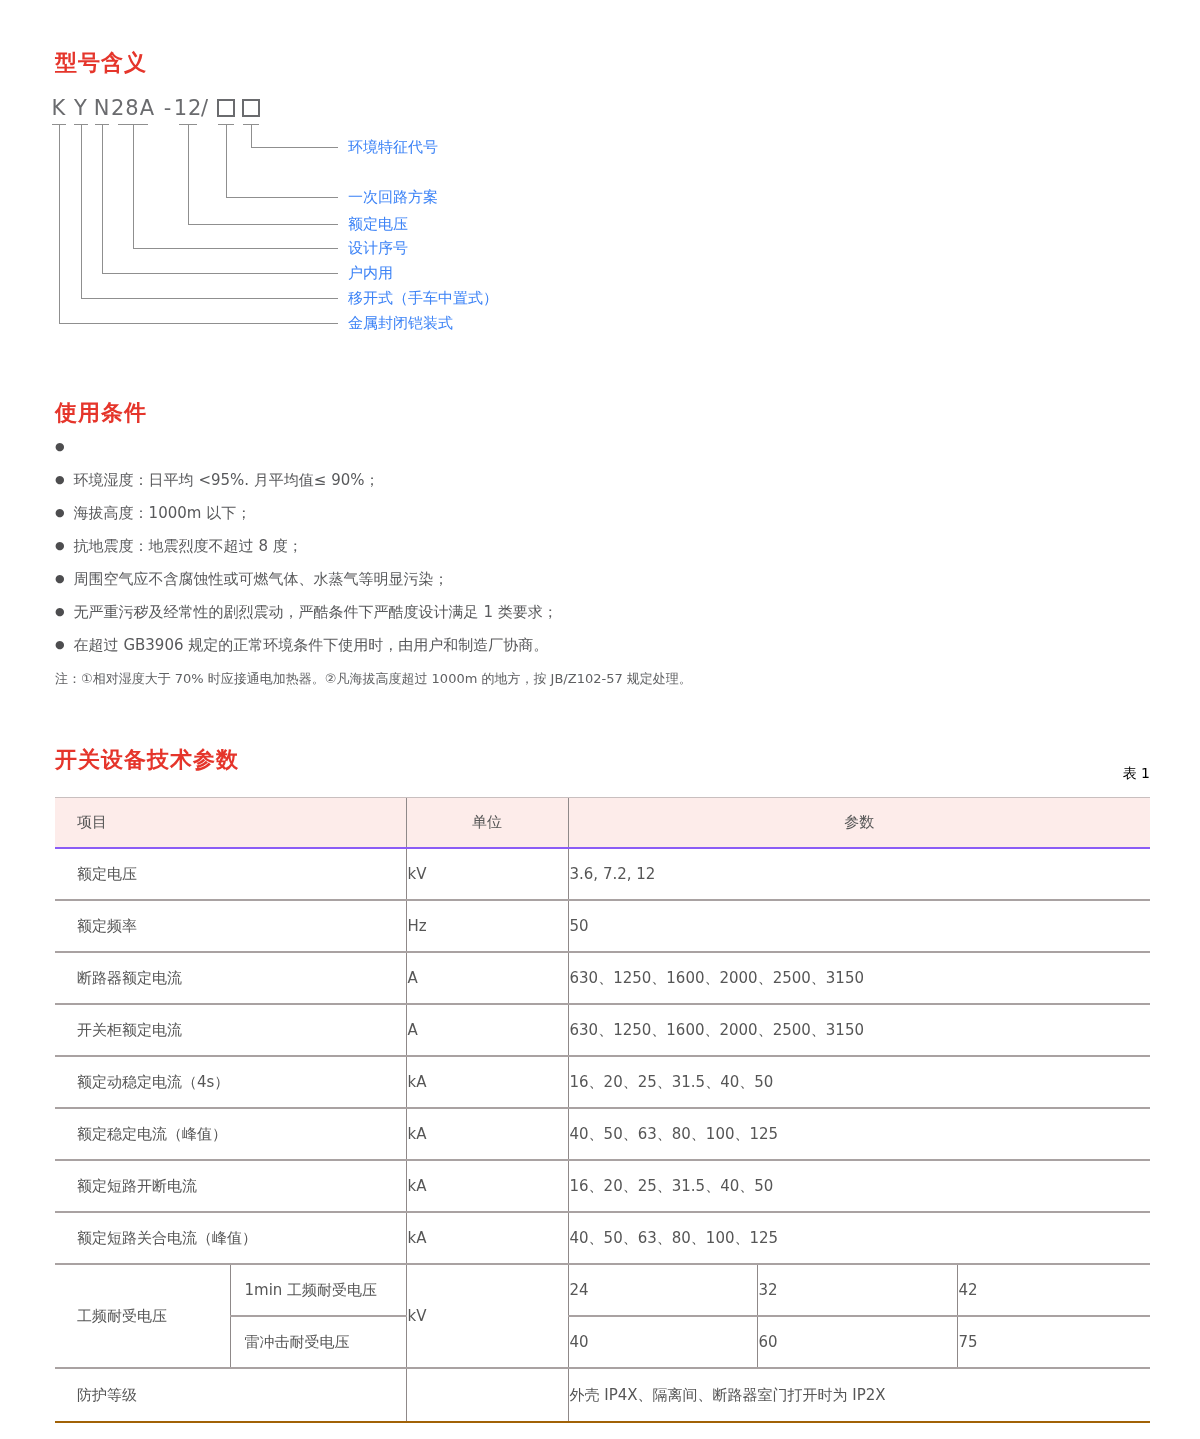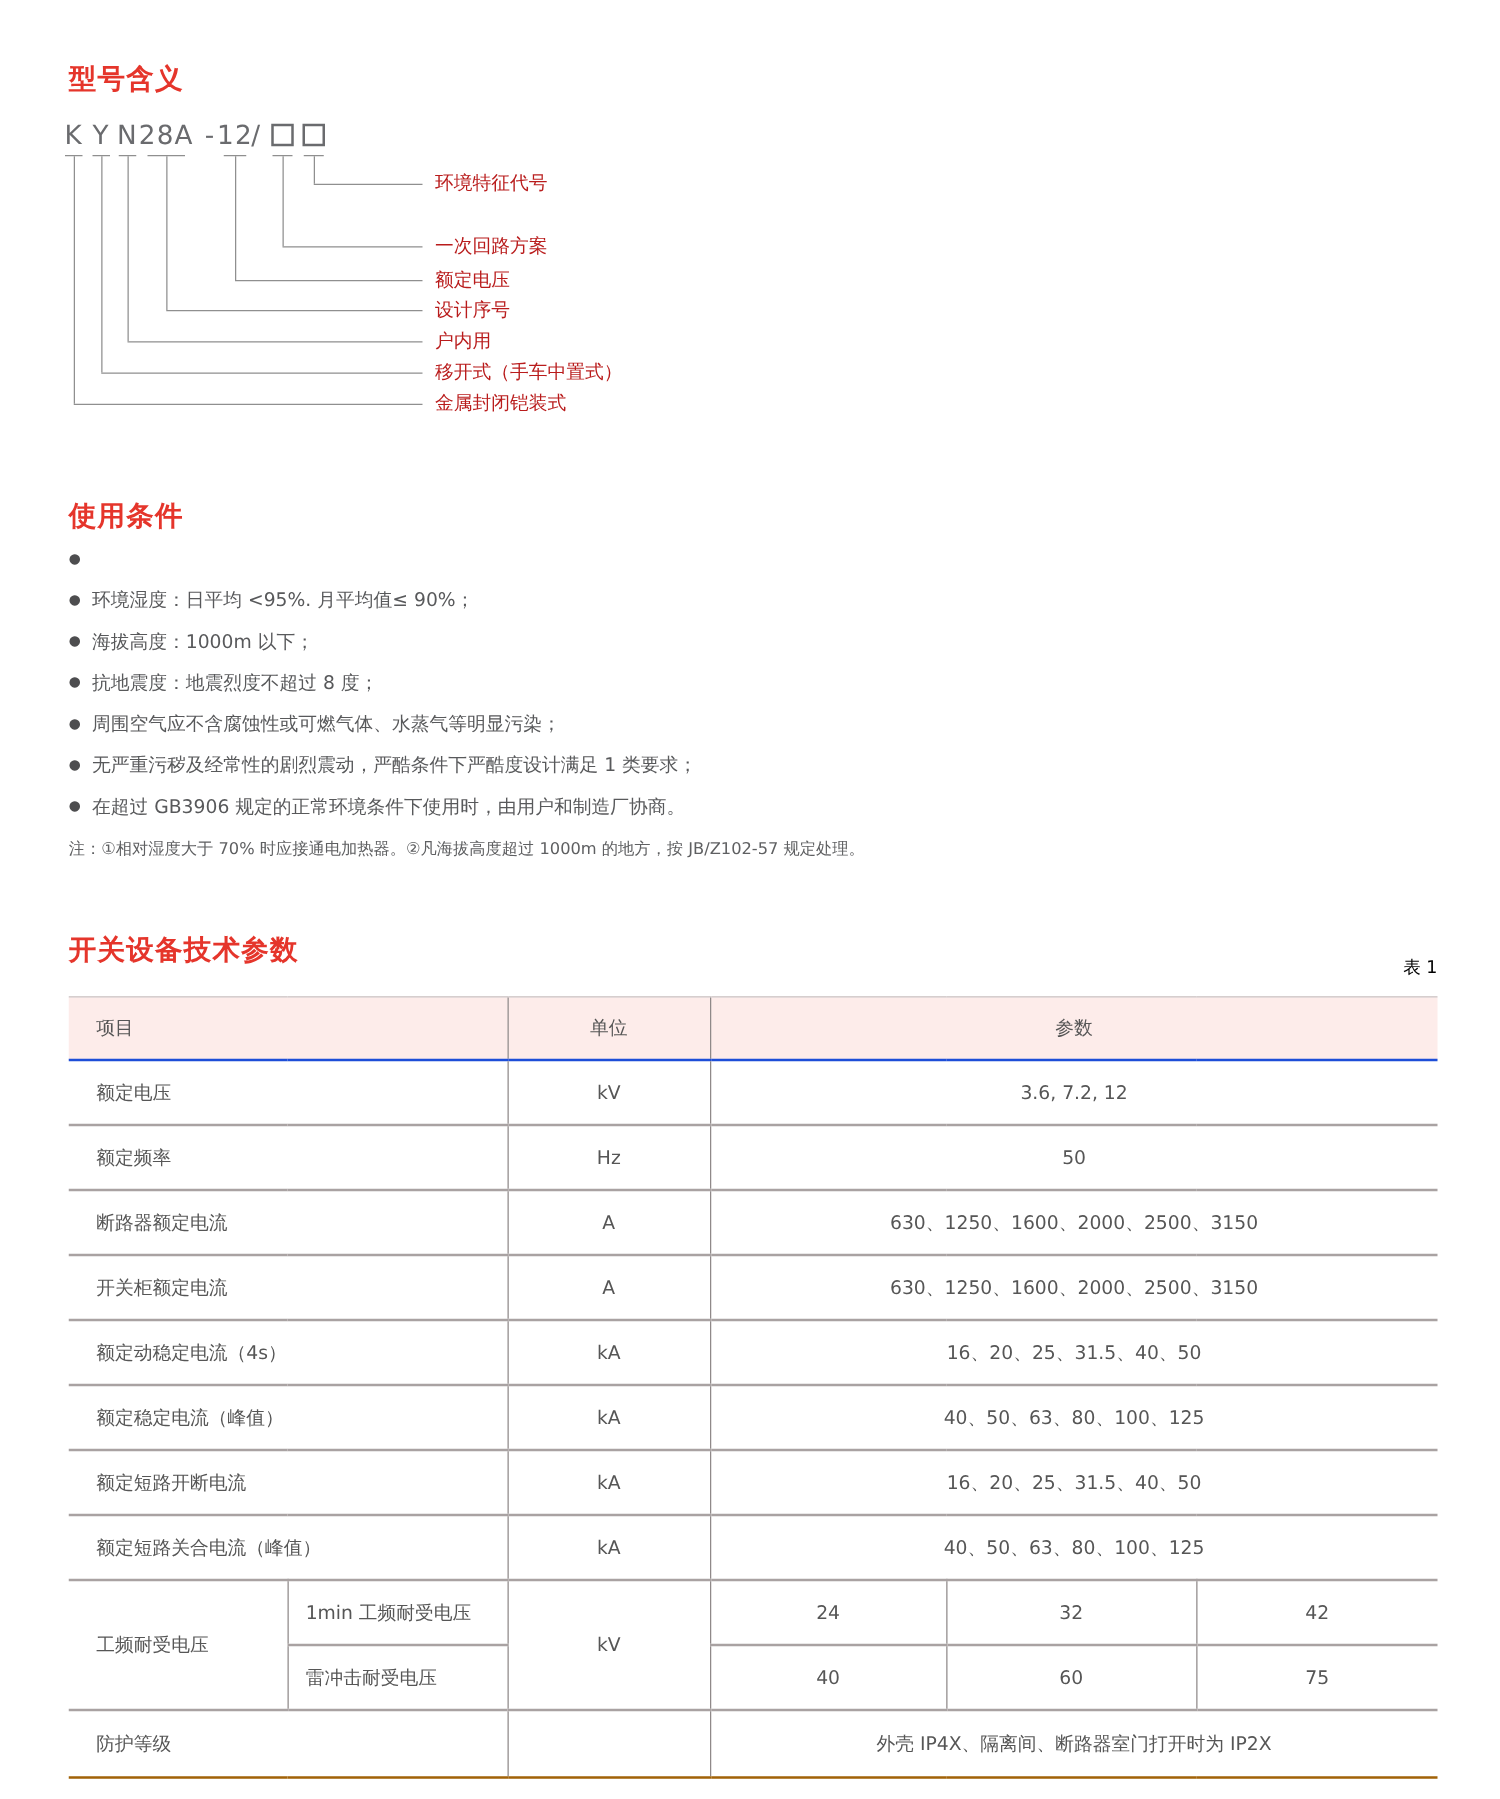--- a/index.html
+++ b/index.html
@@ -21,21 +21,21 @@
   }
   .msquare{
     position:absolute;top:11px;width:14px;height:14px;
     border:2px solid #6a6b6e;transform:translateX(-50%);
   }
   .tick{position:absolute;top:36px;height:1px;background:#8f8f8f;}
   .vline{position:absolute;width:1px;background:#8f8f8f;top:37px;}
   .hline{position:absolute;height:1px;background:#8f8f8f;}
   .dlabel{
     position:absolute;left:308px;transform:translateY(-50%);
-    font-size:15px;color:#b91c1c;white-space:nowrap;
+    font-size:15px;color:#3b82f6;white-space:nowrap;
   }
   
   #cond-list{position:absolute;left:55px;top:437px;width:1040px;}
   .cond-item{
     display:flex;align-items:flex-start;gap:9px;
     font-size:15px;line-height:20px;margin-bottom:13px;color:#58595b;
     white-space:nowrap;
   }
   .dot{font-size:11px;line-height:20px;color:#4d4d4f;}
   #cond-note{
@@ -47,25 +47,25 @@
     position:absolute;left:55px;top:765px;width:1095px;
     text-align:right;font-size:14px;color:#000000;
   }
   #params-table{
     position:absolute;left:55px;top:797px;width:1095px;
     border-collapse:collapse;table-layout:fixed;
     font-size:15px;color:#565656;
   }
   #params-table th{
     background:#fdecea;height:47px;font-weight:normal;
-    border-top:1px solid #c9bfbf;border-bottom:2px solid #1d4ed8;
+    border-top:1px solid #c9bfbf;border-bottom:2px solid #8b5cf6;
   }
   #params-table td{
     height:48px;border-bottom:2px solid #a9a2a2;
-    text-align:center;vertical-align:middle;
+    vertical-align:middle;
   }
   #params-table .last td{height:50px;border-bottom:2px solid #a16207;}
   #params-table .cell-item, #params-table th.h-item{
     text-align:left;padding-left:22px;
   }
   #params-table .vl{border-left:1px solid #8f8989;}
   #params-table .cell-sublabel{text-align:left;padding-left:14px;}
 </style>
 </head>
 <body>

